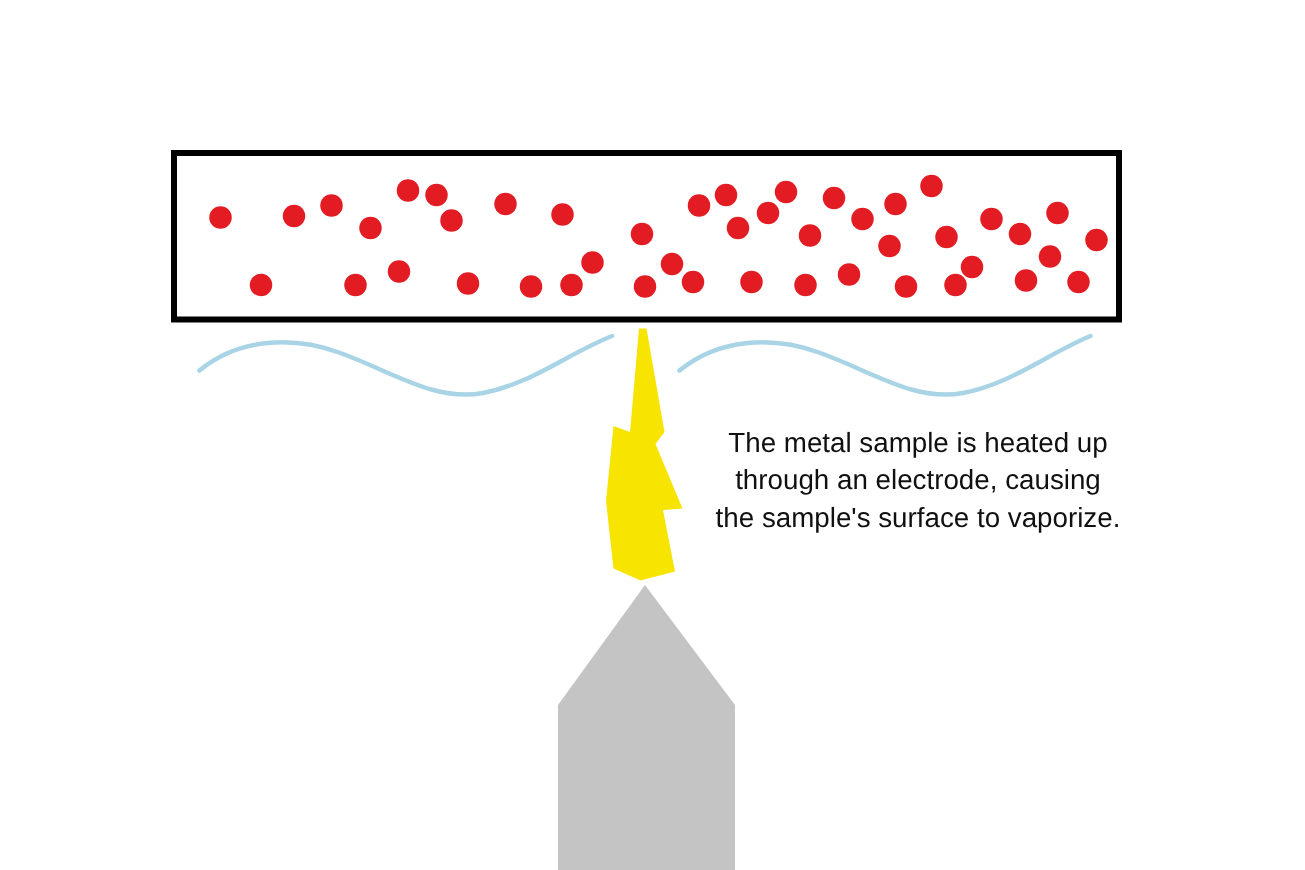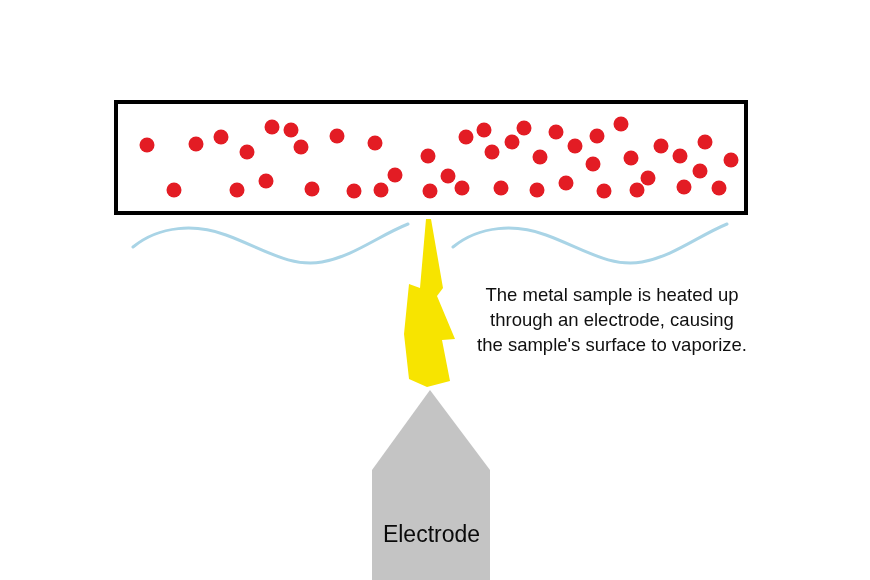--- a/index.html
+++ b/index.html
@@ -124,16 +124,15 @@
           <circle cx="731" cy="160" r="7.5" fill="#e31c24"></circle>
         </g>
     </g>
 
   </svg>
 
   <div class="caption-block">The metal sample is heated up
 through an electrode, causing
 the sample's surface to vaporize.</div>
 
-  <div class="electrode-label">Electrode</div>
 
 
 </div>
 
 </body></html>

